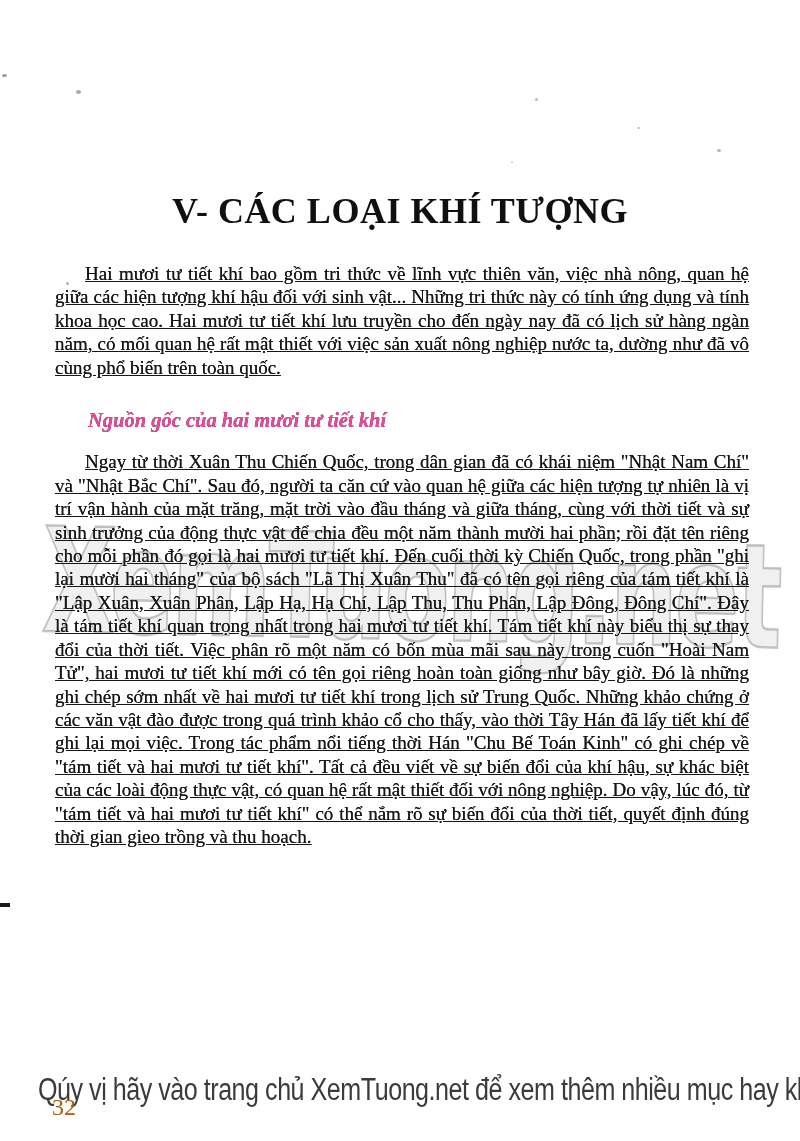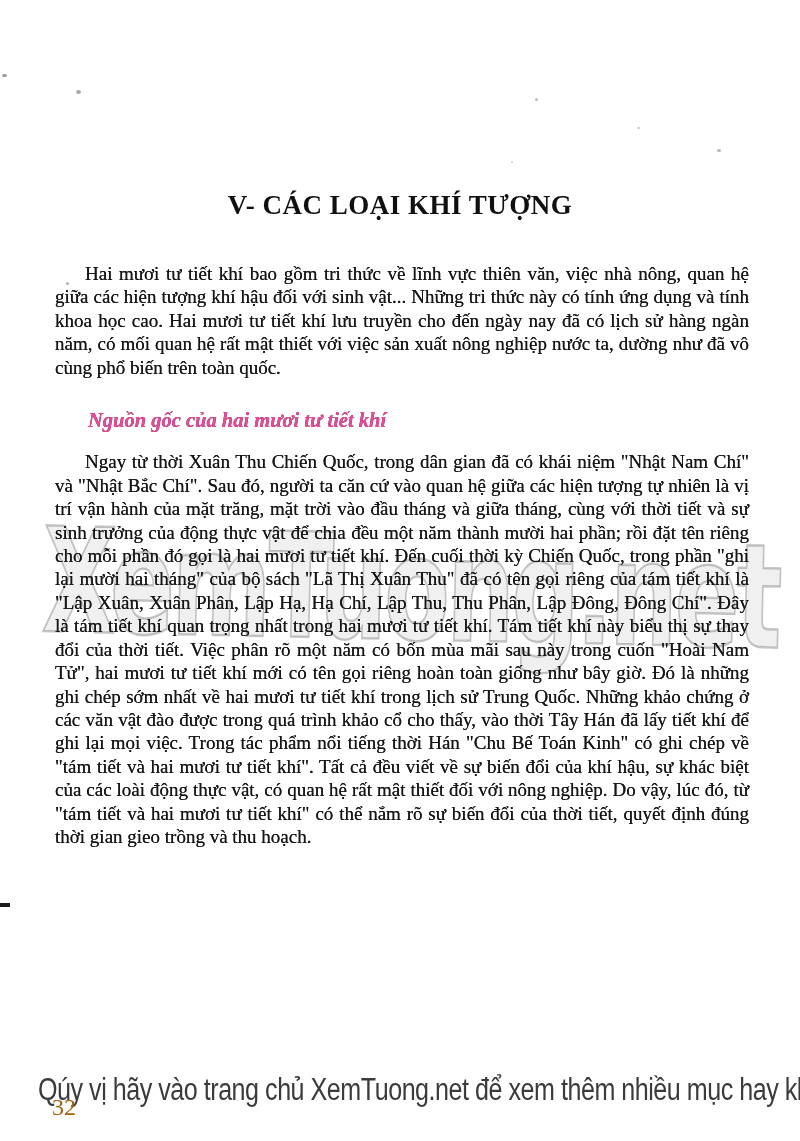--- a/index.html
+++ b/index.html
@@ -2,29 +2,29 @@
 <html><head>
 <meta charset="utf-8">
 <style>
   html,body { margin:0; padding:0; background:#ffffff; }
   .page {
     position:relative; width:800px; height:1141px; background:#ffffff;
     overflow:hidden; font-family:"Liberation Serif", serif;
   }
   .title {
     position:absolute; top:190px; left:0; width:100%; margin:0;
-    text-align:center; font-size:27px; font-weight:bold; letter-spacing:0.5px;
+    text-align:center; font-size:36px; font-weight:bold; letter-spacing:0.5px;
     color:#101010; z-index:2;
   }
   .body {
     position:absolute; top:262px; left:55px; width:694px; z-index:2;
     color:#161616; font-size:19px; line-height:23.4px; text-align:justify;
     text-shadow:0 0 0.4px #222;
   }
-  .body p { margin:0; text-indent:30px; }
+  .body p { margin:0; text-indent:30px;text-decoration:underline; }
   .p2 { margin-top:7px; }
   .p4 { margin-top:9px; }
   .section-heading {
     margin:30px 0 18px 33px; font-size:20.5px; font-style:italic;
     font-weight:bold; color:#ec4899; text-align:left;
   }
   .watermark {
     position:absolute; top:508px; left:44px; z-index:1;
     font-family:"DejaVu Sans", sans-serif; font-weight:bold; font-size:145px;
     line-height:1; letter-spacing:-5px; white-space:nowrap;

